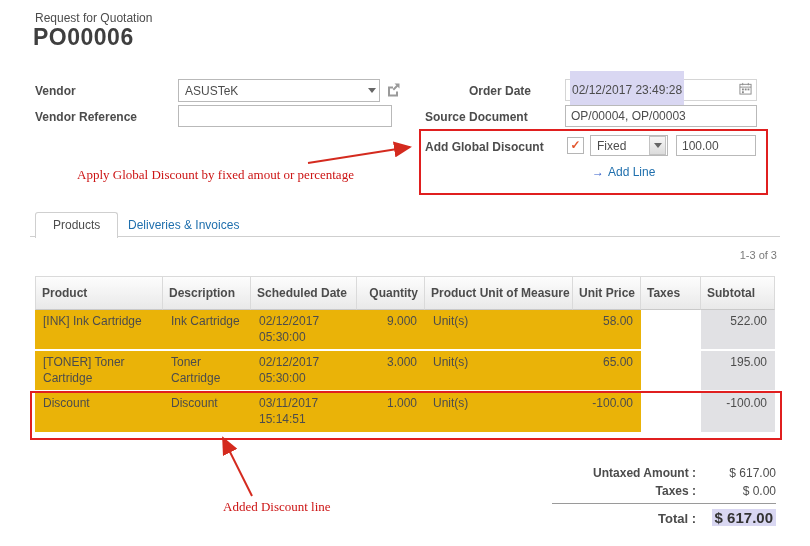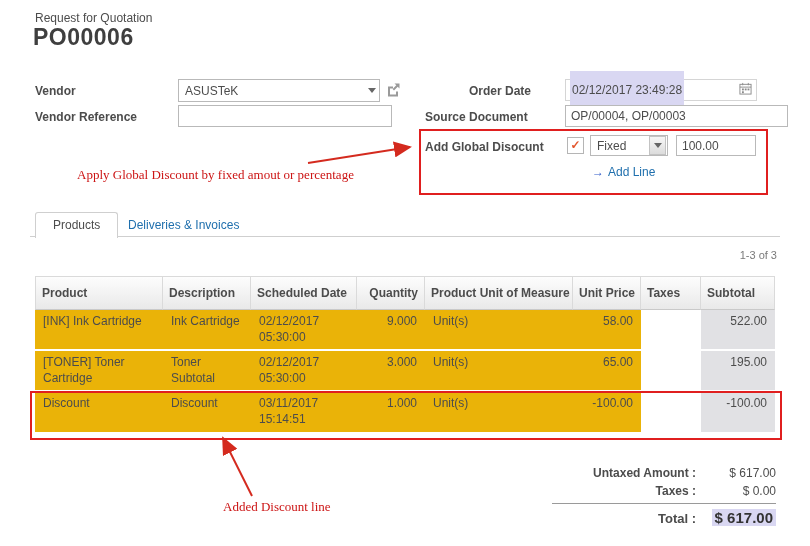--- a/index.html
+++ b/index.html
@@ -90,21 +90,21 @@
           <line x1="10" y1="1" x2="10" y2="3.5" stroke="#8a8a8a"></line>
           <rect x="3.2" y="7" width="2" height="2" fill="#8a8a8a"></rect>
           <rect x="6.2" y="7" width="2" height="2" fill="#8a8a8a"></rect>
           <rect x="9.2" y="7" width="2" height="2" fill="#8a8a8a"></rect>
           <rect x="3.2" y="10" width="2" height="2" fill="#8a8a8a"></rect>
         </svg>
     </span>
   </div>
 
   <div class="abs flabel" style="left:425px;top:110px;">Source Document</div>
-  <input class="tinput" style="left: 565px; top: 105px; width: 223px;" value="OP/00004, OP/00003">
+  <input class="tinput" style="left: 565px; top: 105px; width: 192px;" value="OP/00004, OP/00003">
 
   <div class="abs flabel" style="left:425px;top:140px;">Add Global Disocunt</div>
   <div class="abs chk">✓</div>
   <div class="sel" style="left:590px;top:135px;width:78px;height:21px;padding-right:1px;">
     <span>Fixed</span>
     <span class="selbtn">
         <span class="caret"></span>
       </span>
   </div>
   <input class="tinput" style="left: 676px; top: 135px; width: 80px; height: 21px;" value="100.00">
@@ -148,21 +148,21 @@
           <td>Ink Cartridge</td>
           <td>02/12/2017 05:30:00</td>
           <td class="num">9.000</td>
           <td>Unit(s)</td>
           <td class="num">58.00</td>
           <td class="taxes"></td>
           <td class="subtotal">522.00</td>
         </tr>
         <tr>
           <td>[TONER] Toner Cartridge</td>
-          <td>Toner Subtotal</td>
+          <td>Toner Cartridge</td>
           <td>02/12/2017 05:30:00</td>
           <td class="num">3.000</td>
           <td>Unit(s)</td>
           <td class="num">65.00</td>
           <td class="taxes"></td>
           <td class="subtotal">195.00</td>
         </tr>
         <tr>
           <td>Discount</td>
           <td>Discount</td>

